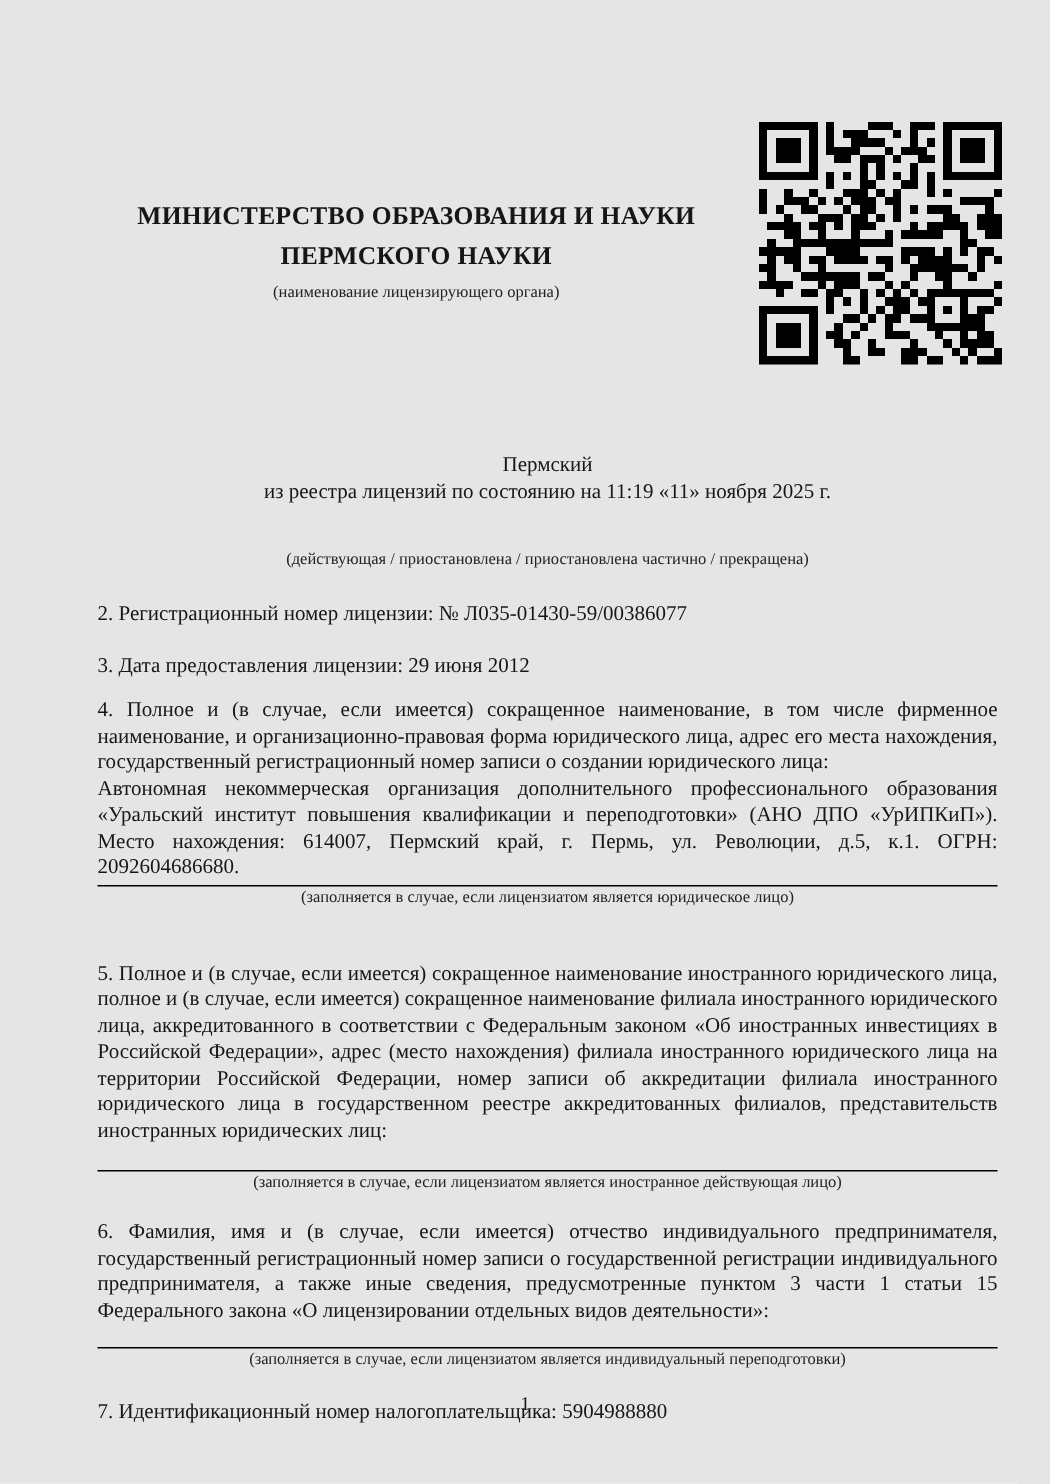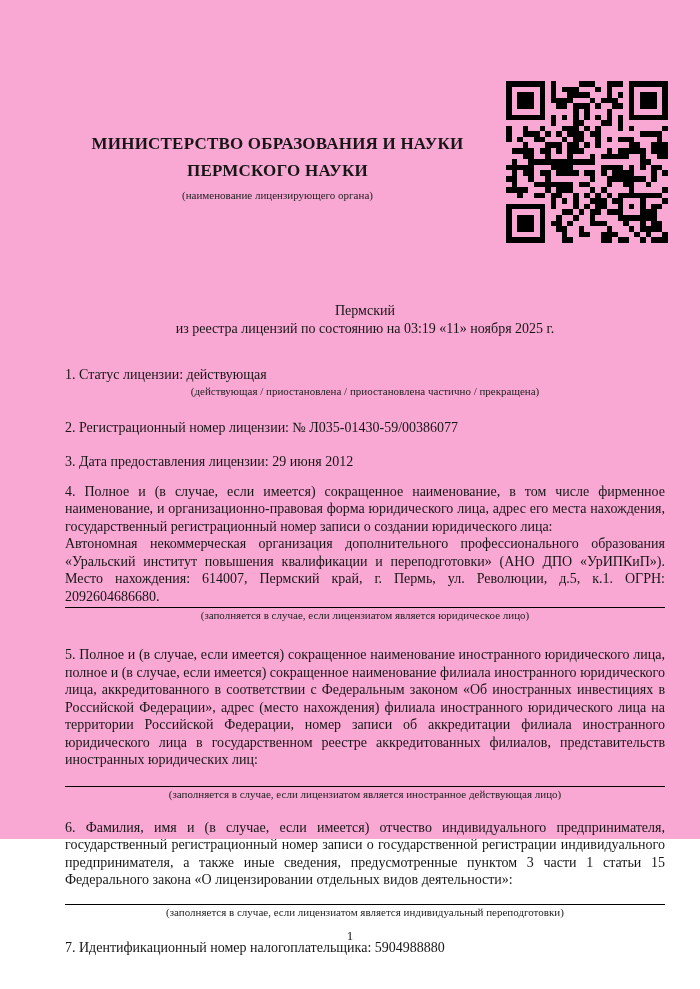--- a/index.html
+++ b/index.html
@@ -4,21 +4,21 @@
 <style>
   html,body{margin:0;padding:0;}
   body{
     width:700px;height:989px;
     background:#ffffff;
     font-family:"Liberation Serif","DejaVu Serif",serif;
     color:#161616;
     position:relative;
     overflow:hidden;
   }
-  .page{position:absolute;left:0;top:0;width:700px;height:839px;background:#f9a8d4;}
+  .page{position:absolute;left:0;top:0;width:700px;height:989px;background:#e5e5e5;}
 
   
   .ministry{
     position:absolute;left:65px;top:130px;width:425px;
     text-align:center;
   }
   .ministry .name{
     font-weight:bold;font-size:17px;line-height:27px;letter-spacing:.2px;
   }
   .ministry .org-caption{
@@ -50,21 +50,21 @@
   }
   .fill-rule{
     border:none;border-top:1.6px solid #000;margin:1px 0 1px 0;height:0;
   }
   #clause1{margin-top:0;}
   #clause1 .note{margin-top:1px;}
   #clause2{margin-top:21px;}
   #clause3{margin-top:17px;}
   #clause4{margin-top:12px;}
   #clause4 .fill-rule{margin-top:2px;}
-  #clause5{margin-top:24px;}
+  #clause5{margin-top:36px;}
   #clause5 .fill-rule{margin-top:17px;}
   #clause6{margin-top:18px;}
   #clause6 .fill-rule{margin-top:15px;}
   #clause7{margin-top:20px;}
 
   .page-number{
     position:absolute;left:0;top:928px;width:700px;
     text-align:center;font-size:13px;
   }
 </style>
@@ -80,27 +80,26 @@
   </div>
 
   <div class="qr">
       <svg viewBox="0 0 29 29" shape-rendering="crispEdges" xmlns="http://www.w3.org/2000/svg">
         <path d="M0 0h1v1h-1zM1 0h1v1h-1zM2 0h1v1h-1zM3 0h1v1h-1zM4 0h1v1h-1zM5 0h1v1h-1zM6 0h1v1h-1zM8 0h1v1h-1zM13 0h1v1h-1zM14 0h1v1h-1zM15 0h1v1h-1zM18 0h1v1h-1zM19 0h1v1h-1zM20 0h1v1h-1zM22 0h1v1h-1zM23 0h1v1h-1zM24 0h1v1h-1zM25 0h1v1h-1zM26 0h1v1h-1zM27 0h1v1h-1zM28 0h1v1h-1zM0 1h1v1h-1zM6 1h1v1h-1zM8 1h1v1h-1zM10 1h1v1h-1zM11 1h1v1h-1zM12 1h1v1h-1zM16 1h1v1h-1zM18 1h1v1h-1zM22 1h1v1h-1zM28 1h1v1h-1zM0 2h1v1h-1zM2 2h1v1h-1zM3 2h1v1h-1zM4 2h1v1h-1zM6 2h1v1h-1zM8 2h1v1h-1zM11 2h1v1h-1zM12 2h1v1h-1zM13 2h1v1h-1zM14 2h1v1h-1zM18 2h1v1h-1zM20 2h1v1h-1zM22 2h1v1h-1zM24 2h1v1h-1zM25 2h1v1h-1zM26 2h1v1h-1zM28 2h1v1h-1zM0 3h1v1h-1zM2 3h1v1h-1zM3 3h1v1h-1zM4 3h1v1h-1zM6 3h1v1h-1zM8 3h1v1h-1zM9 3h1v1h-1zM10 3h1v1h-1zM11 3h1v1h-1zM15 3h1v1h-1zM17 3h1v1h-1zM18 3h1v1h-1zM19 3h1v1h-1zM22 3h1v1h-1zM24 3h1v1h-1zM25 3h1v1h-1zM26 3h1v1h-1zM28 3h1v1h-1zM0 4h1v1h-1zM2 4h1v1h-1zM3 4h1v1h-1zM4 4h1v1h-1zM6 4h1v1h-1zM9 4h1v1h-1zM10 4h1v1h-1zM12 4h1v1h-1zM13 4h1v1h-1zM14 4h1v1h-1zM16 4h1v1h-1zM19 4h1v1h-1zM20 4h1v1h-1zM22 4h1v1h-1zM24 4h1v1h-1zM25 4h1v1h-1zM26 4h1v1h-1zM28 4h1v1h-1zM0 5h1v1h-1zM6 5h1v1h-1zM12 5h1v1h-1zM14 5h1v1h-1zM18 5h1v1h-1zM22 5h1v1h-1zM28 5h1v1h-1zM0 6h1v1h-1zM1 6h1v1h-1zM2 6h1v1h-1zM3 6h1v1h-1zM4 6h1v1h-1zM5 6h1v1h-1zM6 6h1v1h-1zM8 6h1v1h-1zM10 6h1v1h-1zM12 6h1v1h-1zM14 6h1v1h-1zM16 6h1v1h-1zM18 6h1v1h-1zM20 6h1v1h-1zM22 6h1v1h-1zM23 6h1v1h-1zM24 6h1v1h-1zM25 6h1v1h-1zM26 6h1v1h-1zM27 6h1v1h-1zM28 6h1v1h-1zM8 7h1v1h-1zM12 7h1v1h-1zM13 7h1v1h-1zM17 7h1v1h-1zM18 7h1v1h-1zM20 7h1v1h-1zM0 8h1v1h-1zM3 8h1v1h-1zM6 8h1v1h-1zM10 8h1v1h-1zM11 8h1v1h-1zM12 8h1v1h-1zM14 8h1v1h-1zM16 8h1v1h-1zM20 8h1v1h-1zM22 8h1v1h-1zM28 8h1v1h-1zM0 9h1v1h-1zM3 9h1v1h-1zM4 9h1v1h-1zM5 9h1v1h-1zM7 9h1v1h-1zM9 9h1v1h-1zM11 9h1v1h-1zM12 9h1v1h-1zM13 9h1v1h-1zM15 9h1v1h-1zM16 9h1v1h-1zM24 9h1v1h-1zM25 9h1v1h-1zM26 9h1v1h-1zM27 9h1v1h-1zM0 10h1v1h-1zM2 10h1v1h-1zM5 10h1v1h-1zM6 10h1v1h-1zM10 10h1v1h-1zM12 10h1v1h-1zM13 10h1v1h-1zM16 10h1v1h-1zM18 10h1v1h-1zM20 10h1v1h-1zM21 10h1v1h-1zM22 10h1v1h-1zM27 10h1v1h-1zM3 11h1v1h-1zM7 11h1v1h-1zM8 11h1v1h-1zM9 11h1v1h-1zM11 11h1v1h-1zM12 11h1v1h-1zM14 11h1v1h-1zM16 11h1v1h-1zM22 11h1v1h-1zM23 11h1v1h-1zM26 11h1v1h-1zM27 11h1v1h-1zM28 11h1v1h-1zM1 12h1v1h-1zM2 12h1v1h-1zM3 12h1v1h-1zM4 12h1v1h-1zM6 12h1v1h-1zM7 12h1v1h-1zM9 12h1v1h-1zM11 12h1v1h-1zM12 12h1v1h-1zM13 12h1v1h-1zM18 12h1v1h-1zM20 12h1v1h-1zM21 12h1v1h-1zM22 12h1v1h-1zM23 12h1v1h-1zM24 12h1v1h-1zM26 12h1v1h-1zM27 12h1v1h-1zM28 12h1v1h-1zM3 13h1v1h-1zM4 13h1v1h-1zM7 13h1v1h-1zM11 13h1v1h-1zM15 13h1v1h-1zM17 13h1v1h-1zM18 13h1v1h-1zM19 13h1v1h-1zM20 13h1v1h-1zM21 13h1v1h-1zM24 13h1v1h-1zM27 13h1v1h-1zM28 13h1v1h-1zM1 14h1v1h-1zM4 14h1v1h-1zM5 14h1v1h-1zM6 14h1v1h-1zM7 14h1v1h-1zM8 14h1v1h-1zM9 14h1v1h-1zM10 14h1v1h-1zM11 14h1v1h-1zM12 14h1v1h-1zM13 14h1v1h-1zM14 14h1v1h-1zM15 14h1v1h-1zM24 14h1v1h-1zM25 14h1v1h-1zM0 15h1v1h-1zM1 15h1v1h-1zM2 15h1v1h-1zM3 15h1v1h-1zM4 15h1v1h-1zM8 15h1v1h-1zM9 15h1v1h-1zM10 15h1v1h-1zM11 15h1v1h-1zM17 15h1v1h-1zM18 15h1v1h-1zM19 15h1v1h-1zM20 15h1v1h-1zM22 15h1v1h-1zM24 15h1v1h-1zM26 15h1v1h-1zM27 15h1v1h-1zM1 16h1v1h-1zM3 16h1v1h-1zM4 16h1v1h-1zM6 16h1v1h-1zM7 16h1v1h-1zM9 16h1v1h-1zM10 16h1v1h-1zM11 16h1v1h-1zM12 16h1v1h-1zM14 16h1v1h-1zM15 16h1v1h-1zM17 16h1v1h-1zM19 16h1v1h-1zM20 16h1v1h-1zM21 16h1v1h-1zM22 16h1v1h-1zM26 16h1v1h-1zM28 16h1v1h-1zM0 17h1v1h-1zM1 17h1v1h-1zM4 17h1v1h-1zM7 17h1v1h-1zM15 17h1v1h-1zM18 17h1v1h-1zM19 17h1v1h-1zM20 17h1v1h-1zM21 17h1v1h-1zM22 17h1v1h-1zM23 17h1v1h-1zM24 17h1v1h-1zM26 17h1v1h-1zM1 18h1v1h-1zM5 18h1v1h-1zM6 18h1v1h-1zM7 18h1v1h-1zM8 18h1v1h-1zM9 18h1v1h-1zM10 18h1v1h-1zM11 18h1v1h-1zM13 18h1v1h-1zM14 18h1v1h-1zM18 18h1v1h-1zM21 18h1v1h-1zM22 18h1v1h-1zM25 18h1v1h-1zM0 19h1v1h-1zM1 19h1v1h-1zM2 19h1v1h-1zM3 19h1v1h-1zM7 19h1v1h-1zM9 19h1v1h-1zM10 19h1v1h-1zM11 19h1v1h-1zM15 19h1v1h-1zM17 19h1v1h-1zM22 19h1v1h-1zM28 19h1v1h-1zM2 20h1v1h-1zM5 20h1v1h-1zM6 20h1v1h-1zM8 20h1v1h-1zM9 20h1v1h-1zM12 20h1v1h-1zM14 20h1v1h-1zM16 20h1v1h-1zM18 20h1v1h-1zM20 20h1v1h-1zM21 20h1v1h-1zM22 20h1v1h-1zM23 20h1v1h-1zM24 20h1v1h-1zM25 20h1v1h-1zM26 20h1v1h-1zM27 20h1v1h-1zM8 21h1v1h-1zM10 21h1v1h-1zM12 21h1v1h-1zM15 21h1v1h-1zM16 21h1v1h-1zM17 21h1v1h-1zM19 21h1v1h-1zM20 21h1v1h-1zM24 21h1v1h-1zM28 21h1v1h-1zM0 22h1v1h-1zM1 22h1v1h-1zM2 22h1v1h-1zM3 22h1v1h-1zM4 22h1v1h-1zM5 22h1v1h-1zM6 22h1v1h-1zM8 22h1v1h-1zM12 22h1v1h-1zM14 22h1v1h-1zM16 22h1v1h-1zM17 22h1v1h-1zM20 22h1v1h-1zM22 22h1v1h-1zM24 22h1v1h-1zM26 22h1v1h-1zM27 22h1v1h-1zM0 23h1v1h-1zM6 23h1v1h-1zM10 23h1v1h-1zM11 23h1v1h-1zM13 23h1v1h-1zM15 23h1v1h-1zM16 23h1v1h-1zM18 23h1v1h-1zM19 23h1v1h-1zM20 23h1v1h-1zM24 23h1v1h-1zM25 23h1v1h-1zM26 23h1v1h-1zM0 24h1v1h-1zM2 24h1v1h-1zM3 24h1v1h-1zM4 24h1v1h-1zM6 24h1v1h-1zM9 24h1v1h-1zM12 24h1v1h-1zM15 24h1v1h-1zM20 24h1v1h-1zM21 24h1v1h-1zM22 24h1v1h-1zM23 24h1v1h-1zM24 24h1v1h-1zM25 24h1v1h-1zM26 24h1v1h-1zM0 25h1v1h-1zM2 25h1v1h-1zM3 25h1v1h-1zM4 25h1v1h-1zM6 25h1v1h-1zM8 25h1v1h-1zM9 25h1v1h-1zM11 25h1v1h-1zM15 25h1v1h-1zM16 25h1v1h-1zM17 25h1v1h-1zM21 25h1v1h-1zM24 25h1v1h-1zM26 25h1v1h-1zM27 25h1v1h-1zM0 26h1v1h-1zM2 26h1v1h-1zM3 26h1v1h-1zM4 26h1v1h-1zM6 26h1v1h-1zM9 26h1v1h-1zM10 26h1v1h-1zM13 26h1v1h-1zM18 26h1v1h-1zM22 26h1v1h-1zM24 26h1v1h-1zM25 26h1v1h-1zM26 26h1v1h-1zM27 26h1v1h-1zM0 27h1v1h-1zM6 27h1v1h-1zM10 27h1v1h-1zM13 27h1v1h-1zM14 27h1v1h-1zM17 27h1v1h-1zM18 27h1v1h-1zM19 27h1v1h-1zM23 27h1v1h-1zM25 27h1v1h-1zM28 27h1v1h-1zM0 28h1v1h-1zM1 28h1v1h-1zM2 28h1v1h-1zM3 28h1v1h-1zM4 28h1v1h-1zM5 28h1v1h-1zM6 28h1v1h-1zM10 28h1v1h-1zM11 28h1v1h-1zM17 28h1v1h-1zM18 28h1v1h-1zM20 28h1v1h-1zM21 28h1v1h-1zM24 28h1v1h-1zM26 28h1v1h-1zM27 28h1v1h-1zM28 28h1v1h-1z" fill="#000000"></path>
       </svg>
     </div>
 
   <div class="doc-title">
     <div>Пермский</div>
-    <div>из реестра лицензий по состоянию на 03:19 «11» ноября 2025 г.</div>
+    <div>из реестра лицензий по состоянию на 11:19 «11» ноября 2025 г.</div>
   </div>
 
   <div class="content">
 
     <div id="clause1">
-      <p class="single-line">1. Статус лицензии: действующая</p>
       <p class="note">(действующая / приостановлена / приостановлена частично / прекращена)</p>
     </div>
 
     <div id="clause2">
       <p class="single-line">2. Регистрационный номер лицензии: № Л035-01430-59/00386077</p>
     </div>
 
     <div id="clause3">
       <p class="single-line">3. Дата предоставления лицензии: 29 июня 2012</p>
     </div>

